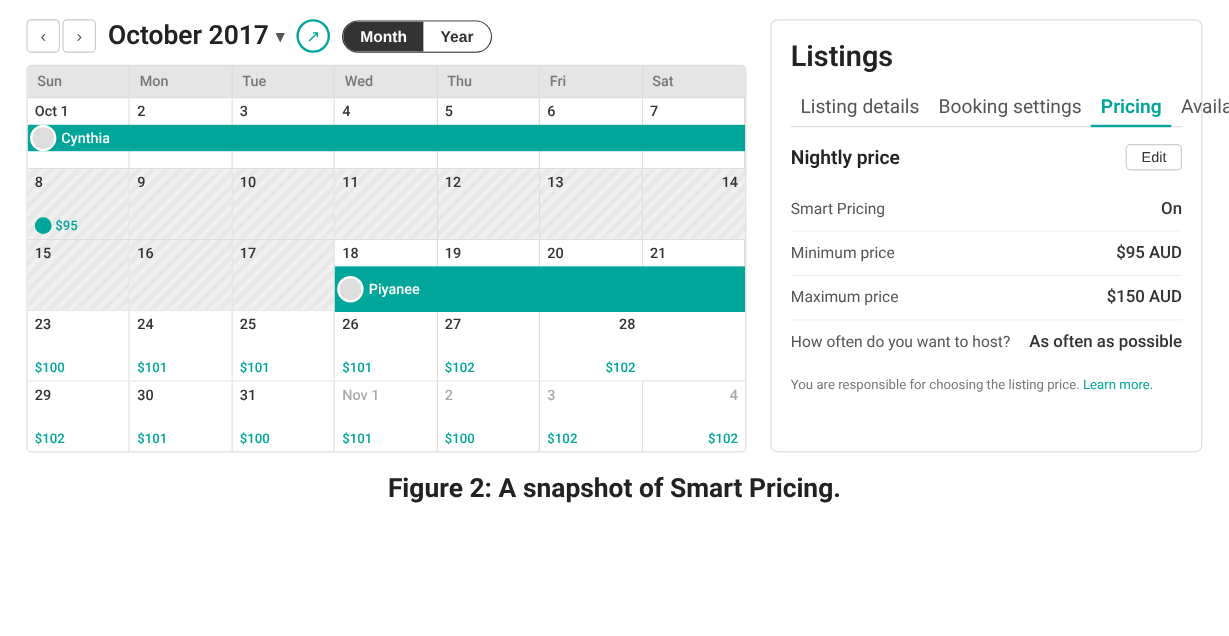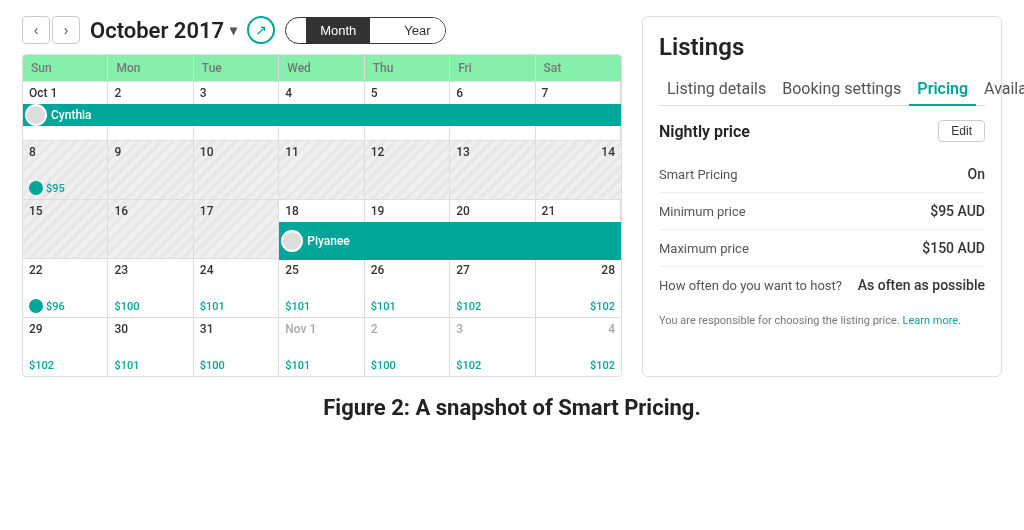--- a/index.html
+++ b/index.html
@@ -65,22 +65,21 @@
       display: flex;
       border-radius: 20px;
       overflow: hidden;
       border: 1px solid #333;
     }
     .view-btn {
       padding: 5px 14px;
       font-size: 13px;
       border: none;
       cursor: pointer;
-      font-weight: 400;
-      margin-left: 20px;
+      font-weight: 700;
     }
     .view-btn.active {
       background: #333;
       color: #fff;
     }
     .view-btn.inactive {
       background: #fff;
       color: #333;
     }
 
@@ -88,21 +87,21 @@
     .calendar-grid {
       border: 1px solid #ddd;
       border-radius: 4px;
       overflow: hidden;
     }
     .cal-row {
       display: grid;
       grid-template-columns: repeat(7, 1fr);
     }
     .cal-header-row {
-      background: #86efac;
+      background: #e5e5e5;
       border-bottom: 1px solid #ddd;
     }
     .cal-header-cell {
       padding: 6px 8px;
       font-size: 12px;
       color: #777;
       font-weight: 500;
       border-right: 1px solid #ddd;
       text-align: left;
     }
@@ -408,27 +407,20 @@
             </div>
             <div class="cal-cell">
               <div class="day-number">21</div>
             </div>
             <div class="booking-bar" style="left: 42.8571%; right: 0%; top: 22px; position: absolute; height: 38px; background: rgb(0, 166, 153); z-index: 2; display: flex; align-items: center;">
               <div class="booking-avatar"></div>
               <span class="booking-name">Piyanee</span>
             </div>
           </div>
           <div class="cal-week" style="position: relative;">
-            <div class="cal-cell">
-              <div class="day-number">22</div>
-              <div class="price-row">
-                <span class="smart-icon"></span>
-                <span class="day-price">$96</span>
-              </div>
-            </div>
             <div class="cal-cell">
               <div class="day-number">23</div>
               <div class="price-row">
                 <span class="day-price">$100</span>
               </div>
             </div>
             <div class="cal-cell">
               <div class="day-number">24</div>
               <div class="price-row">
                 <span class="day-price">$101</span>

